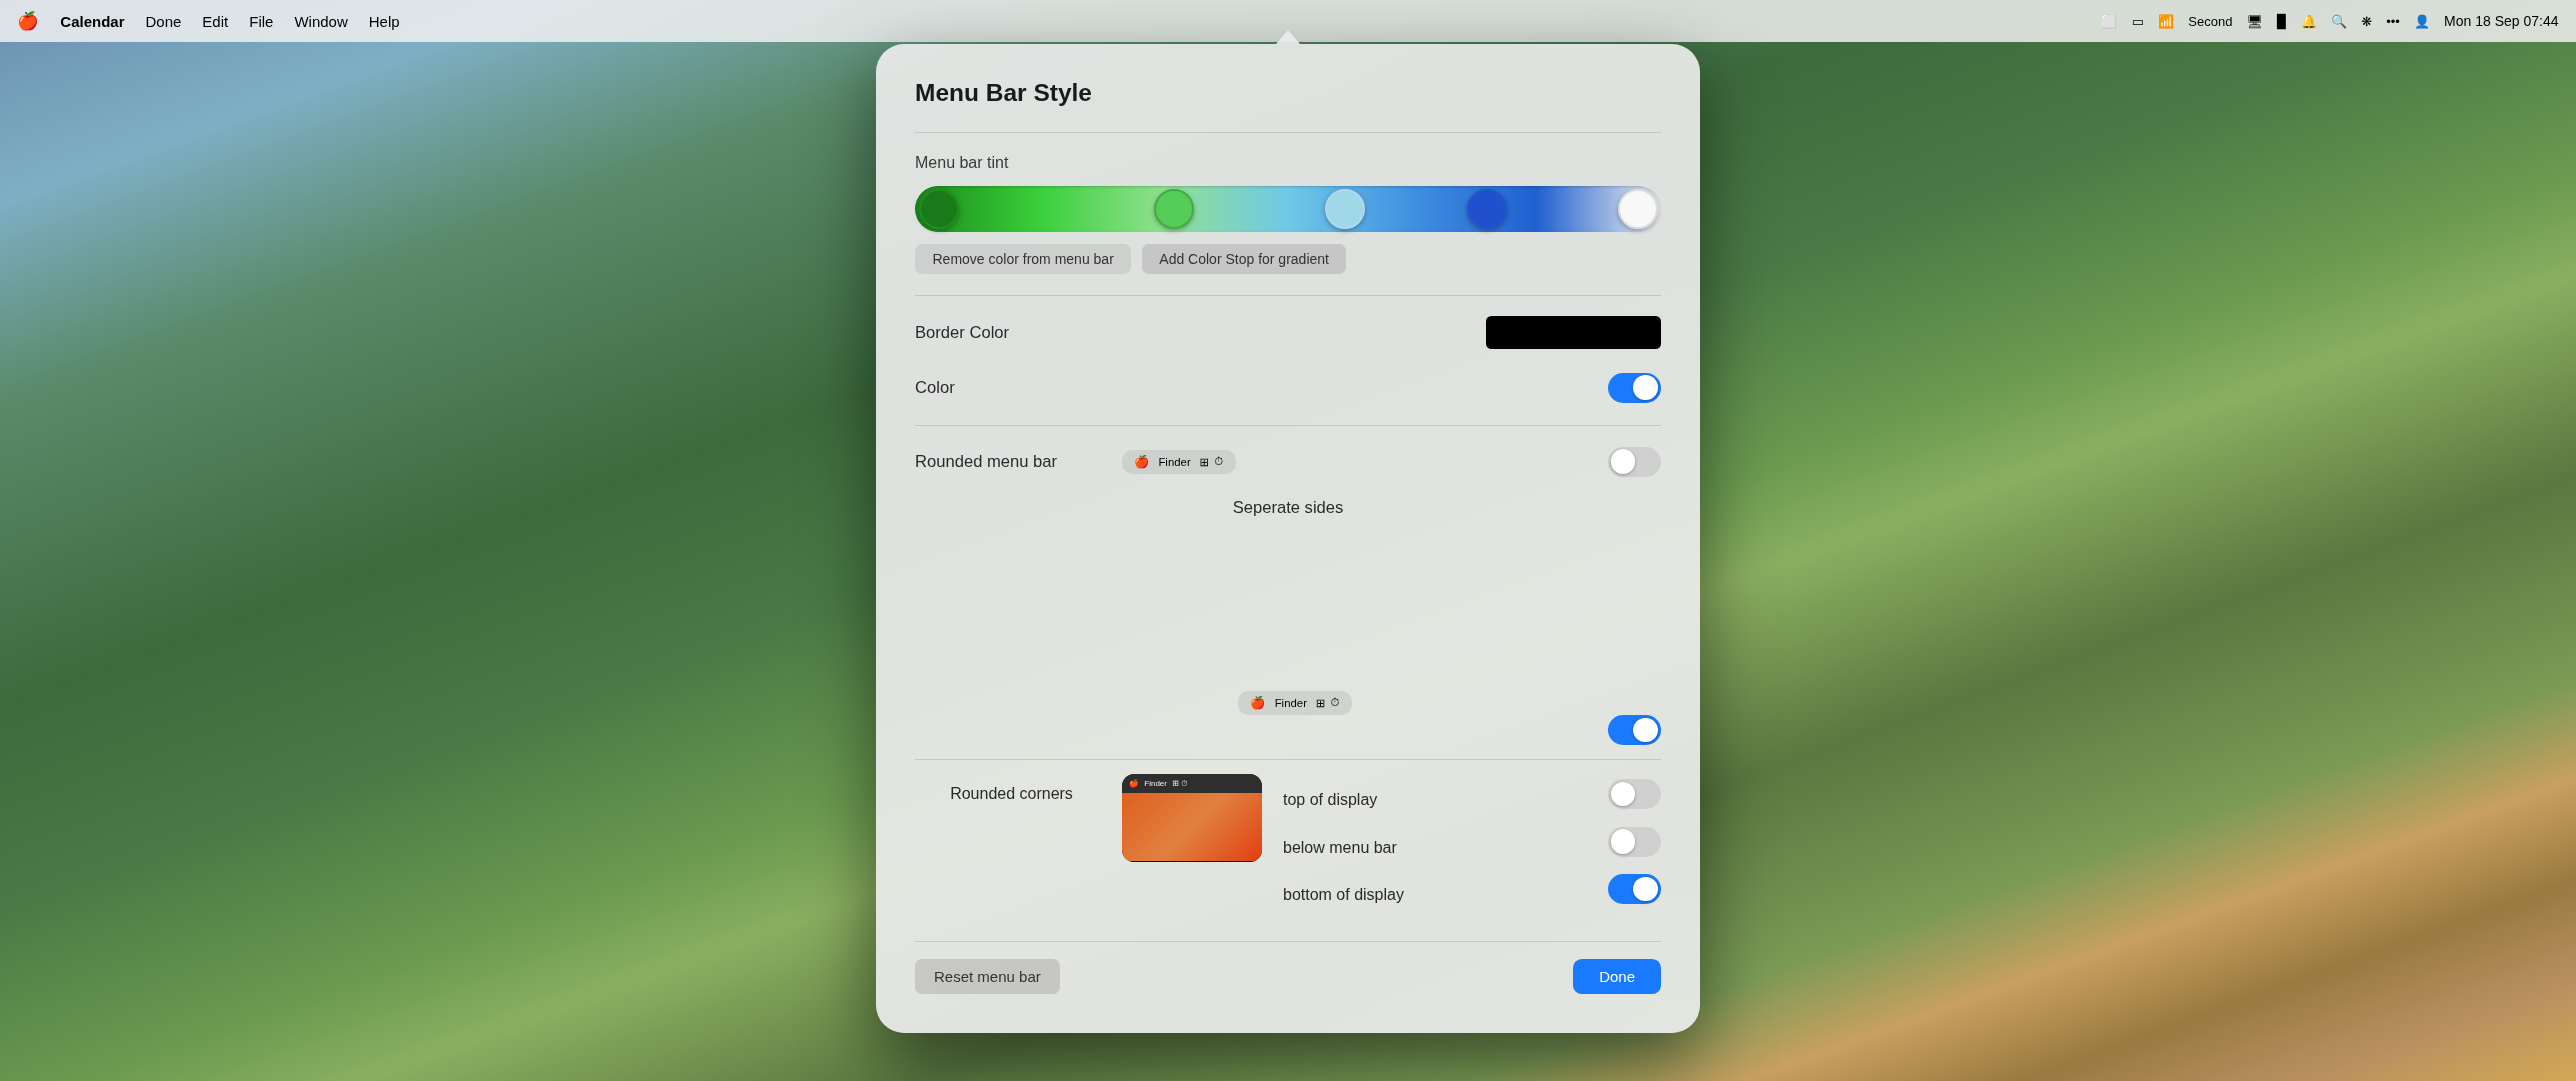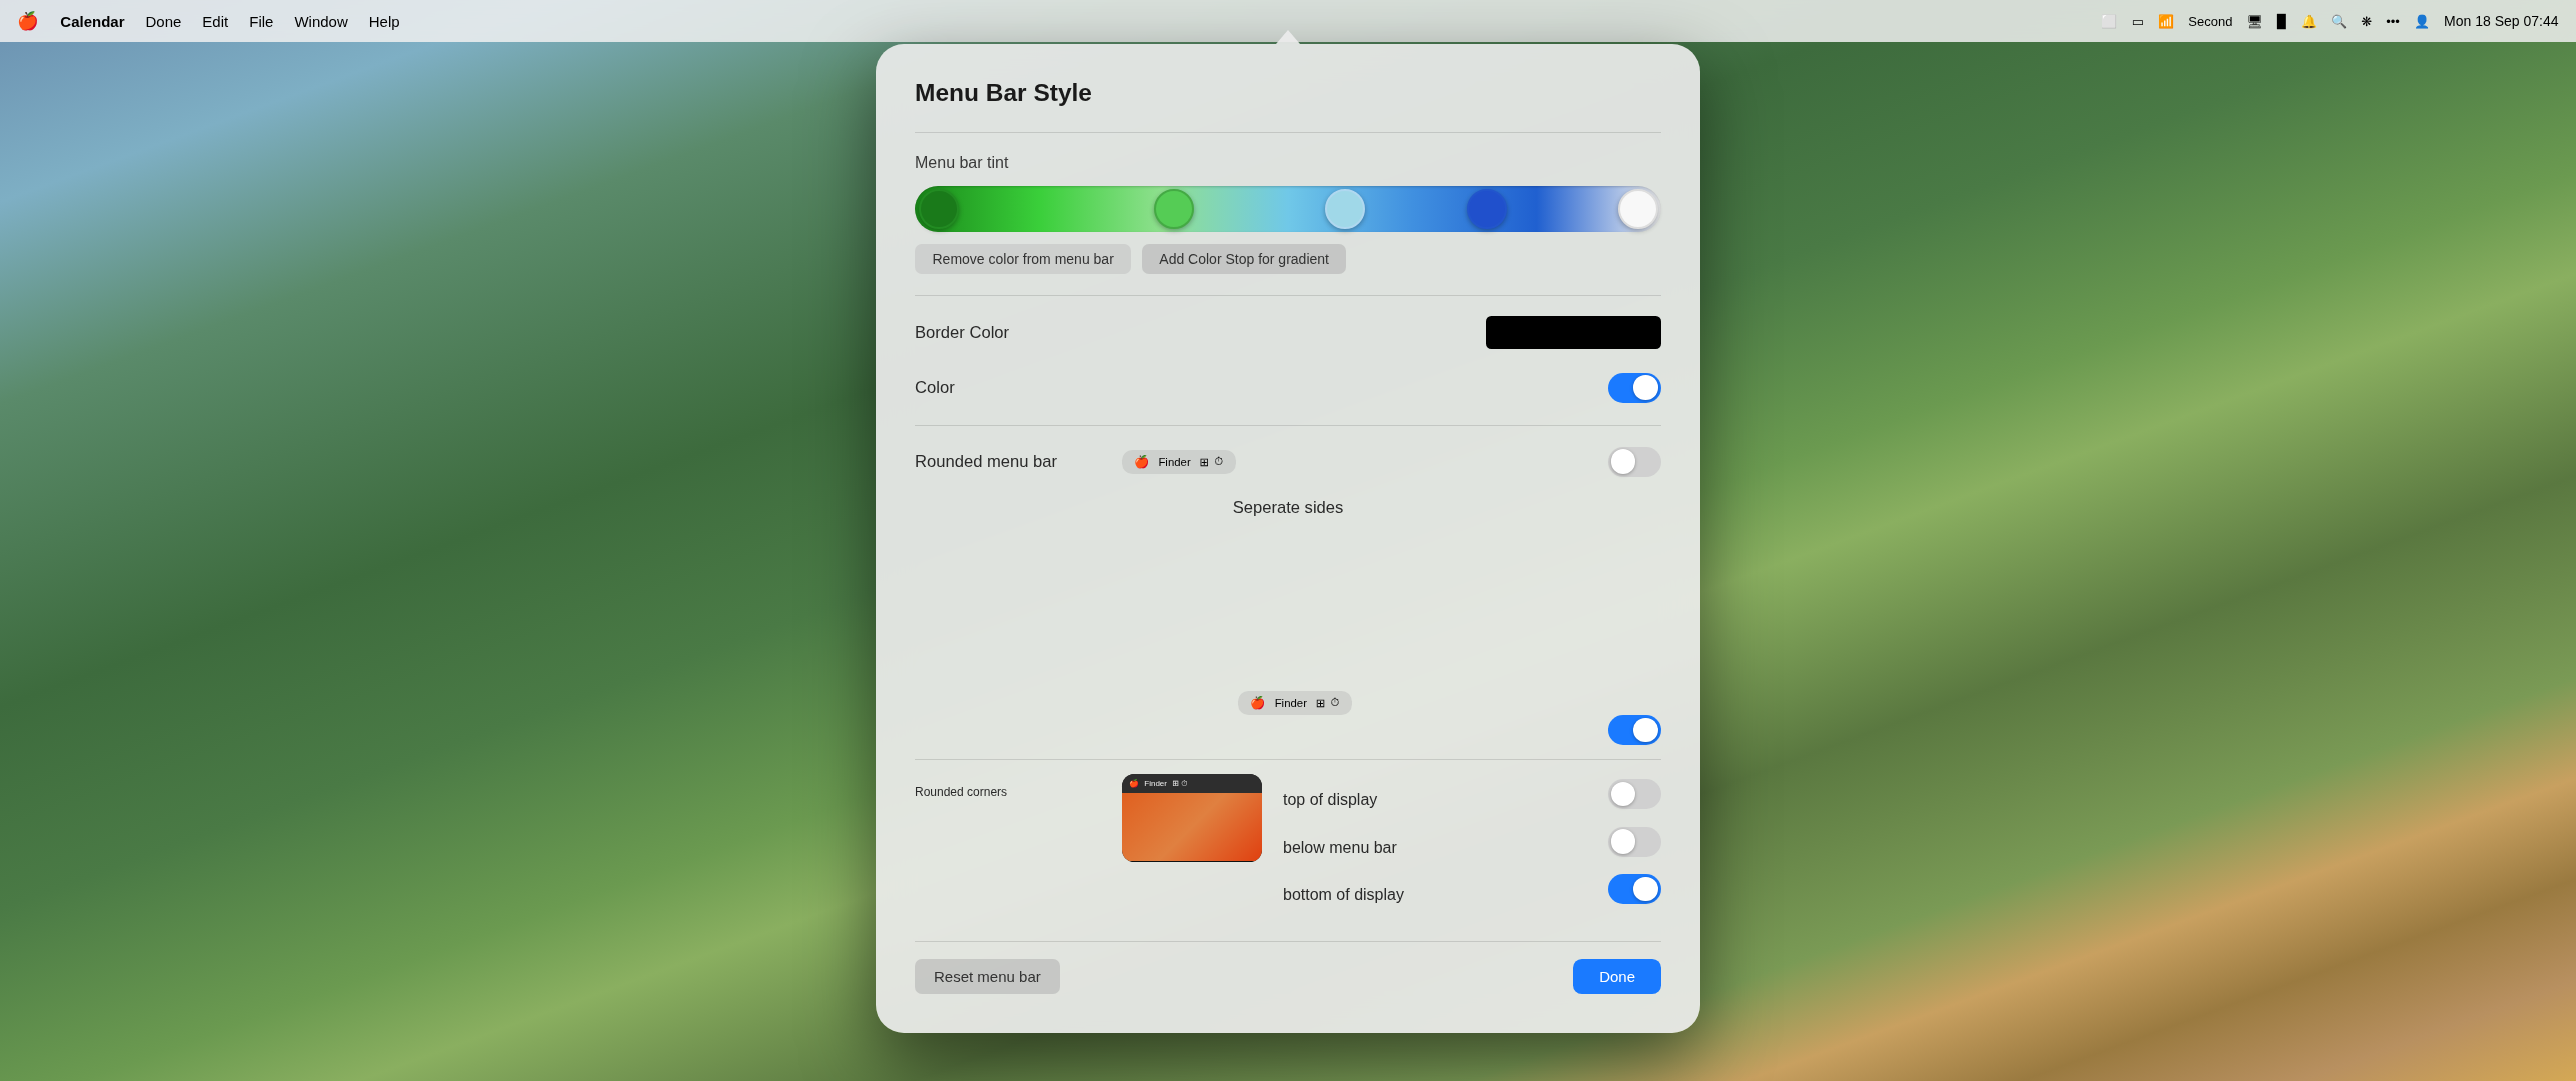--- a/index.html
+++ b/index.html
@@ -330,24 +330,25 @@
 
     
     .corners-section {
       padding: 14px 0 0;
       border-top: 0.9px solid rgba(0,0,0,0.12);
       display: flex;
       align-items: flex-start;
     }
 
     .corners-label {
-      font-size: 12px;
+      font-size: 16px;
       color: #2a2a2a;
       flex: 0 0 193px;
       padding-top: 10.5px;
+      text-align: center;
     }
 
     .corners-preview {
       width: 140px;
       height: 88px;
       background: #111;
       border-radius: 12.3px;
       overflow: hidden;
       margin-left: 14px;
       flex-shrink: 0;

